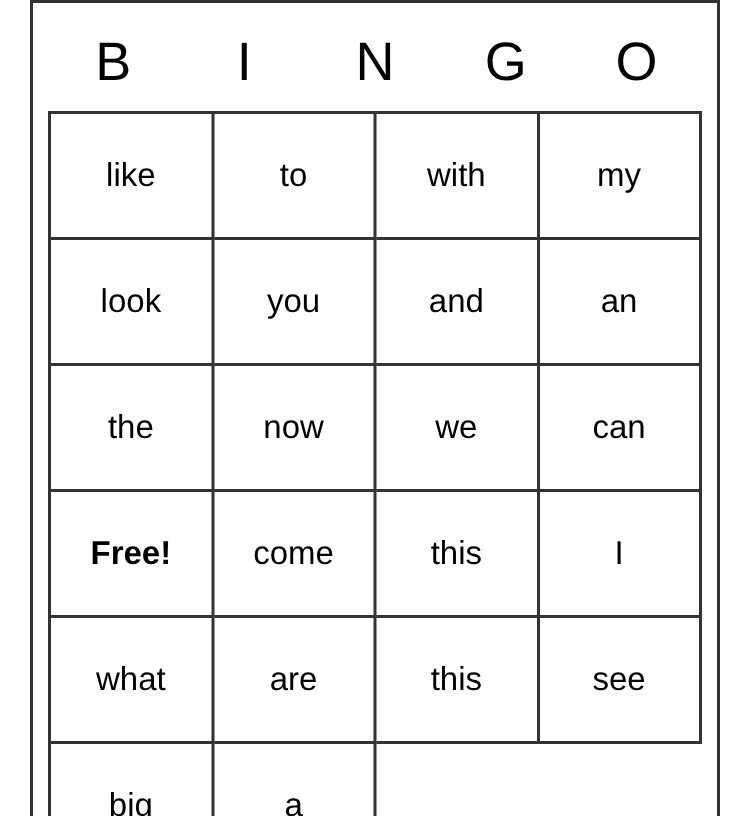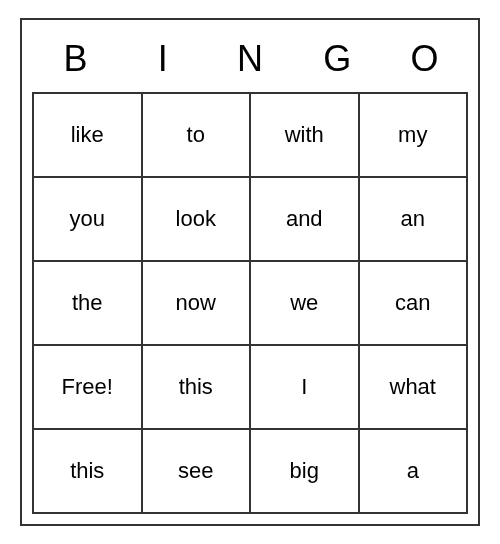--- a/index.html
+++ b/index.html
@@ -51,49 +51,51 @@
       display: flex;
       align-items: center;
       justify-content: center;
       height: 84px;
       font-size: 22px;
       color: #000;
       text-align: center;
     }
 
     .bingo-cell.free {
-      font-weight: normal;
+      font-weight: bold;
     }
   </style>
 </head>
 <body>
 
 <div class="bingo-card">
   <div class="bingo-header">
   <div class="bingo-header-cell">B</div>
       <div class="bingo-header-cell">I</div>
       <div class="bingo-header-cell">N</div>
       <div class="bingo-header-cell">G</div>
       <div class="bingo-header-cell">O</div>
     </div>
   <div class="bingo-grid">
   <div class="bingo-cell">like</div>
       <div class="bingo-cell">to</div>
       <div class="bingo-cell">with</div>
       <div class="bingo-cell">my</div>
+      <div class="bingo-cell">look</div>
       <div class="bingo-cell">you</div>
-      <div class="bingo-cell">look</div>
       <div class="bingo-cell">and</div>
       <div class="bingo-cell">an</div>
       <div class="bingo-cell">the</div>
       <div class="bingo-cell">now</div>
       <div class="bingo-cell">we</div>
       <div class="bingo-cell">can</div>
       <div class="bingo-cell free">Free!</div>
+      <div class="bingo-cell">come</div>
       <div class="bingo-cell">this</div>
       <div class="bingo-cell">I</div>
       <div class="bingo-cell">what</div>
+      <div class="bingo-cell">are</div>
       <div class="bingo-cell">this</div>
       <div class="bingo-cell">see</div>
       <div class="bingo-cell">big</div>
       <div class="bingo-cell">a</div>
     </div>
 </div>
 
 </body></html>

